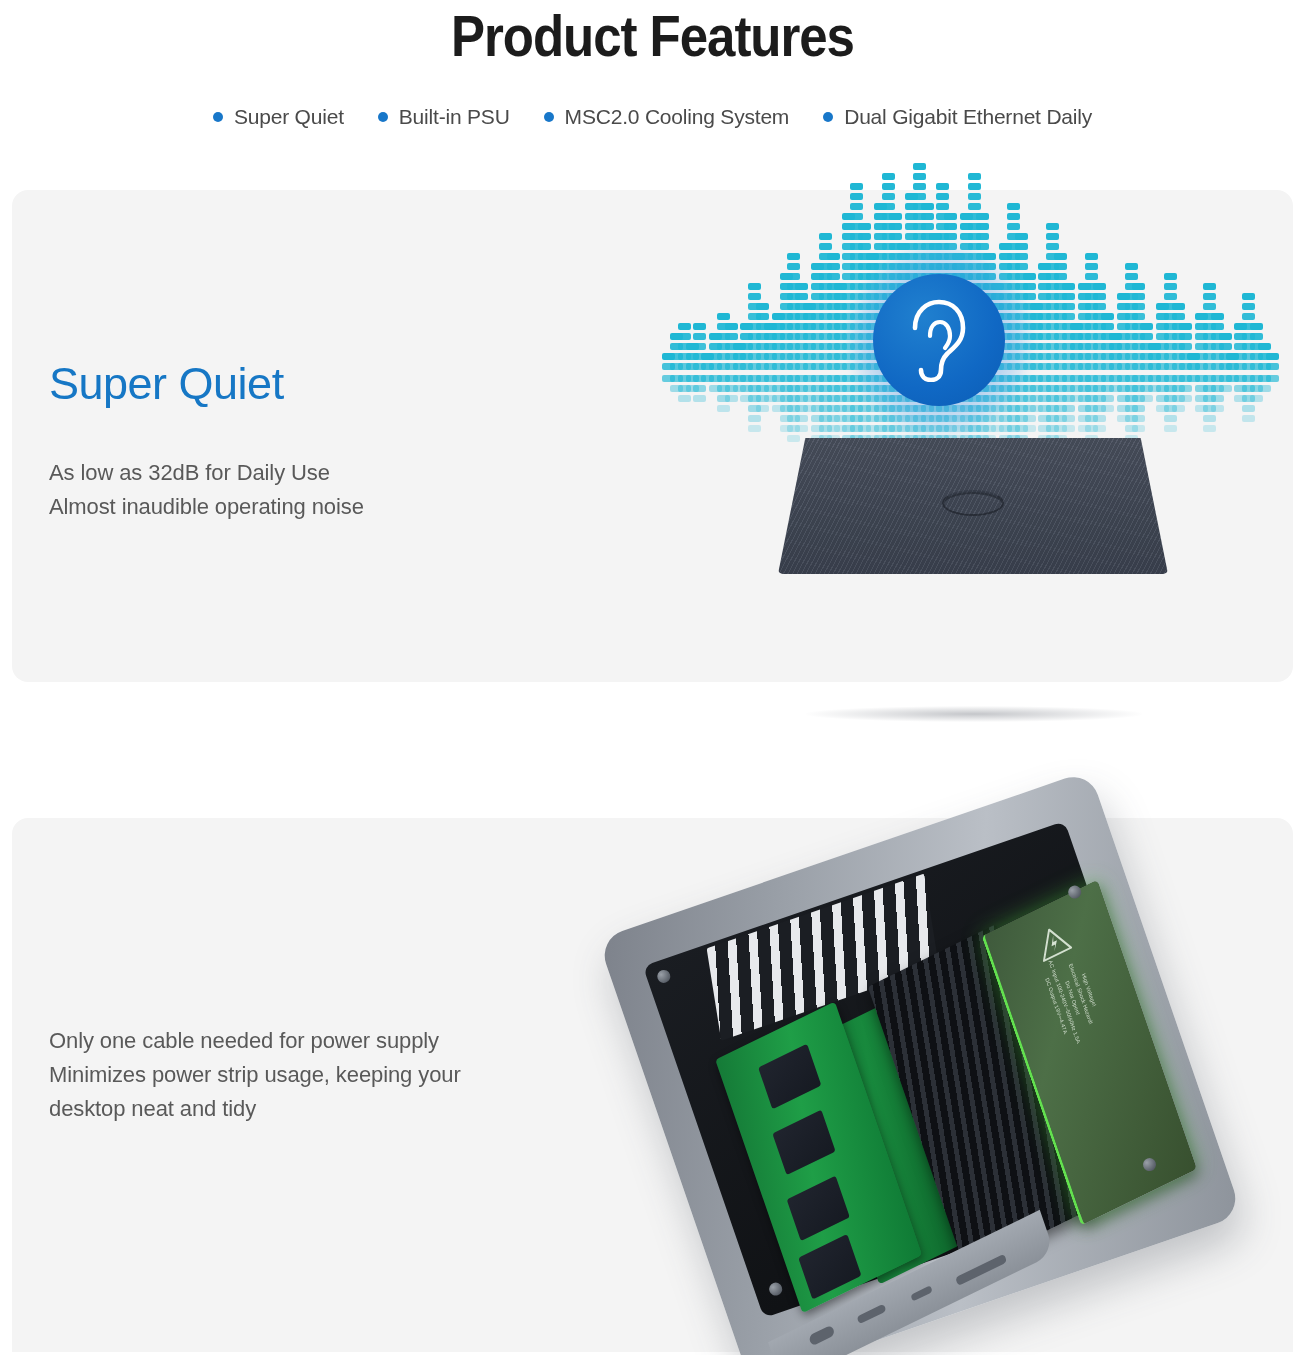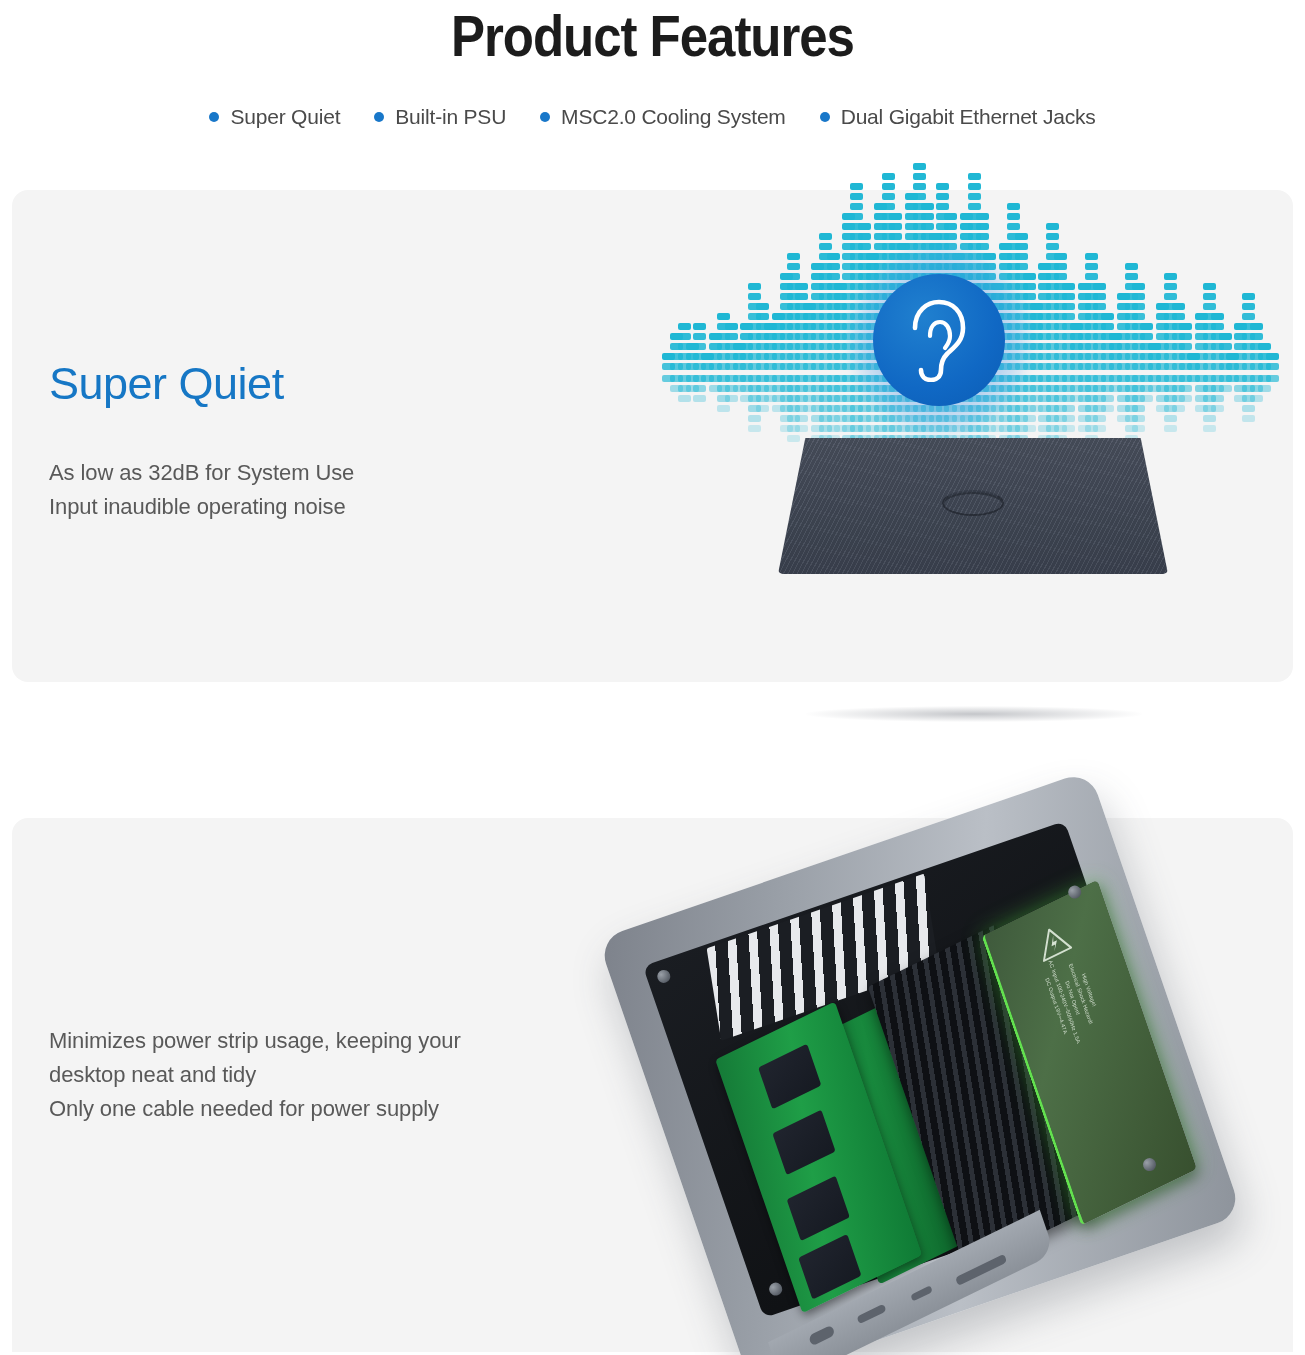--- a/index.html
+++ b/index.html
@@ -300,31 +300,31 @@
     <div class="bullet-item">
       <span class="bullet-dot"></span>
       <span class="bullet-label">Built-in PSU</span>
     </div>
     <div class="bullet-item">
       <span class="bullet-dot"></span>
       <span class="bullet-label">MSC2.0 Cooling System</span>
     </div>
     <div class="bullet-item">
       <span class="bullet-dot"></span>
-      <span class="bullet-label">Dual Gigabit Ethernet Jacks</span>
+      <span class="bullet-label">Dual Gigabit Ethernet Daily</span>
     </div>
   </div>
 
   <section class="card" id="card-quiet">
 
     <div class="card-text" id="quiet-text">
       <h2 class="feature-heading">Super Quiet</h2>
       <div class="feature-desc">
-        <div>As low as 32dB for System Use</div>
-        <div>Input inaudible operating noise</div>
+        <div>As low as 32dB for Daily Use</div>
+        <div>Almost inaudible operating noise</div>
       </div>
     </div>
 
     <div id="visual-quiet">
 
       <div class="eq-wrap" id="eq-wrap">
           <div class="eq-col" style="left: 0px; bottom: 95px;">
             <div class="eq-seg" style="background: rgb(31, 183, 212); opacity: 1;"></div>
             <div class="eq-seg" style="background: rgb(31, 183, 212); opacity: 0.82;"></div>
           </div>
@@ -1856,22 +1856,22 @@
         <div class="pc-shadow"></div>
       </div>
 
     </div>
   </section>
 
   <section class="card" id="card-psu">
 
     <div class="card-text" id="psu-text">
       <div class="feature-desc">
+        <div>Only one cable needed for power supply</div>
         <div>Minimizes power strip usage, keeping your desktop neat and tidy</div>
-        <div>Only one cable needed for power supply</div>
       </div>
     </div>
 
     <div id="visual-psu">
       <div class="ipc">
         <div class="ipc-shell"></div>
         <div class="ipc-cavity">
           <div class="ipc-fins"></div>
 
           <div class="ipc-ram2"></div>

